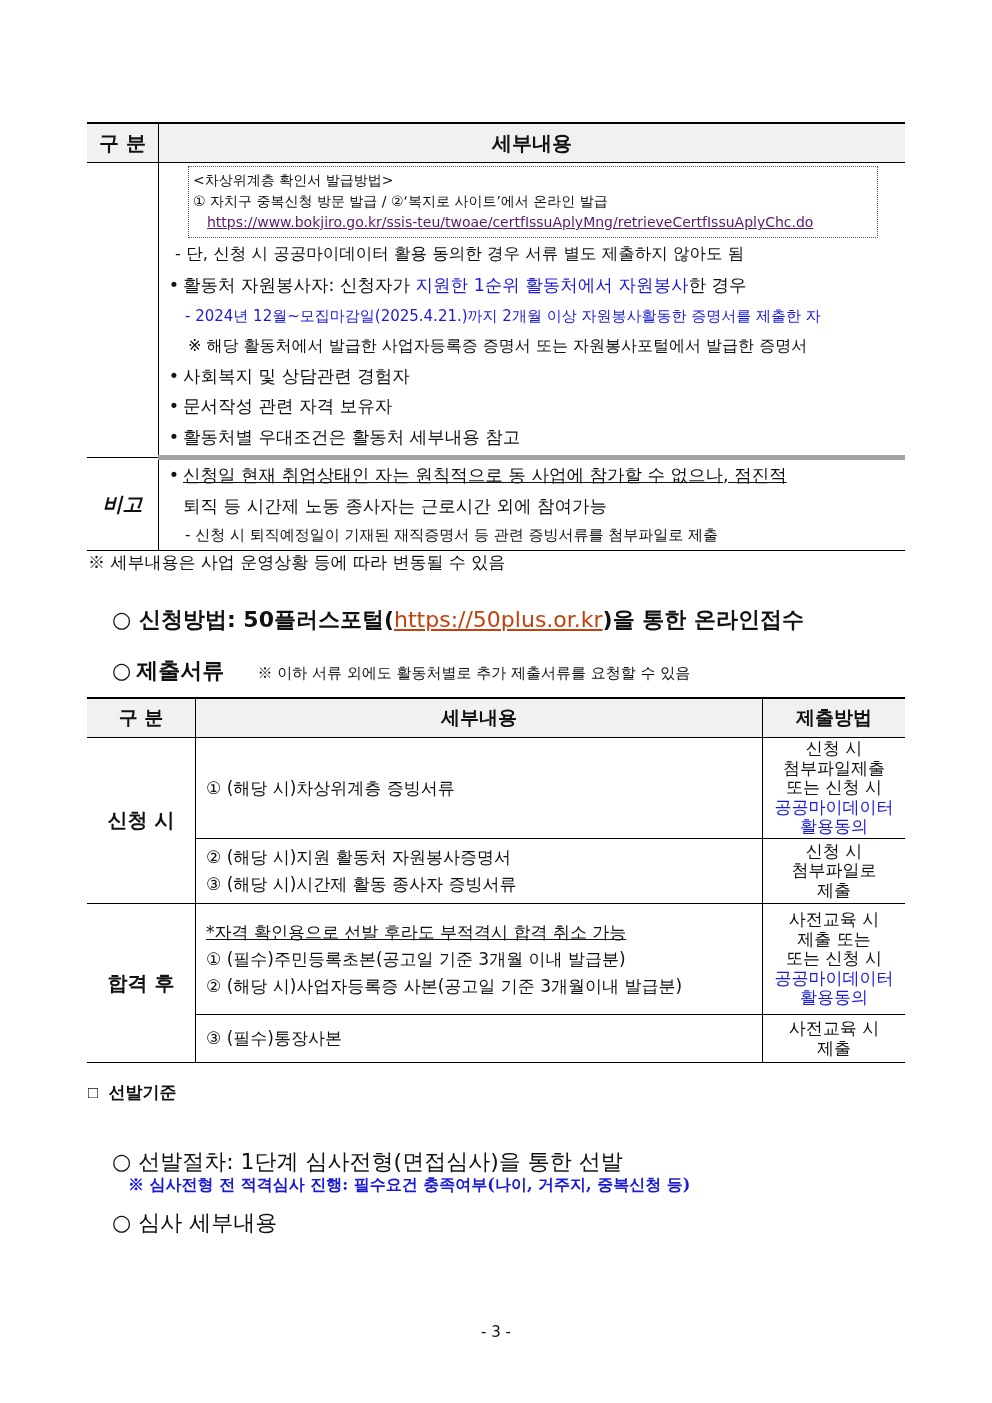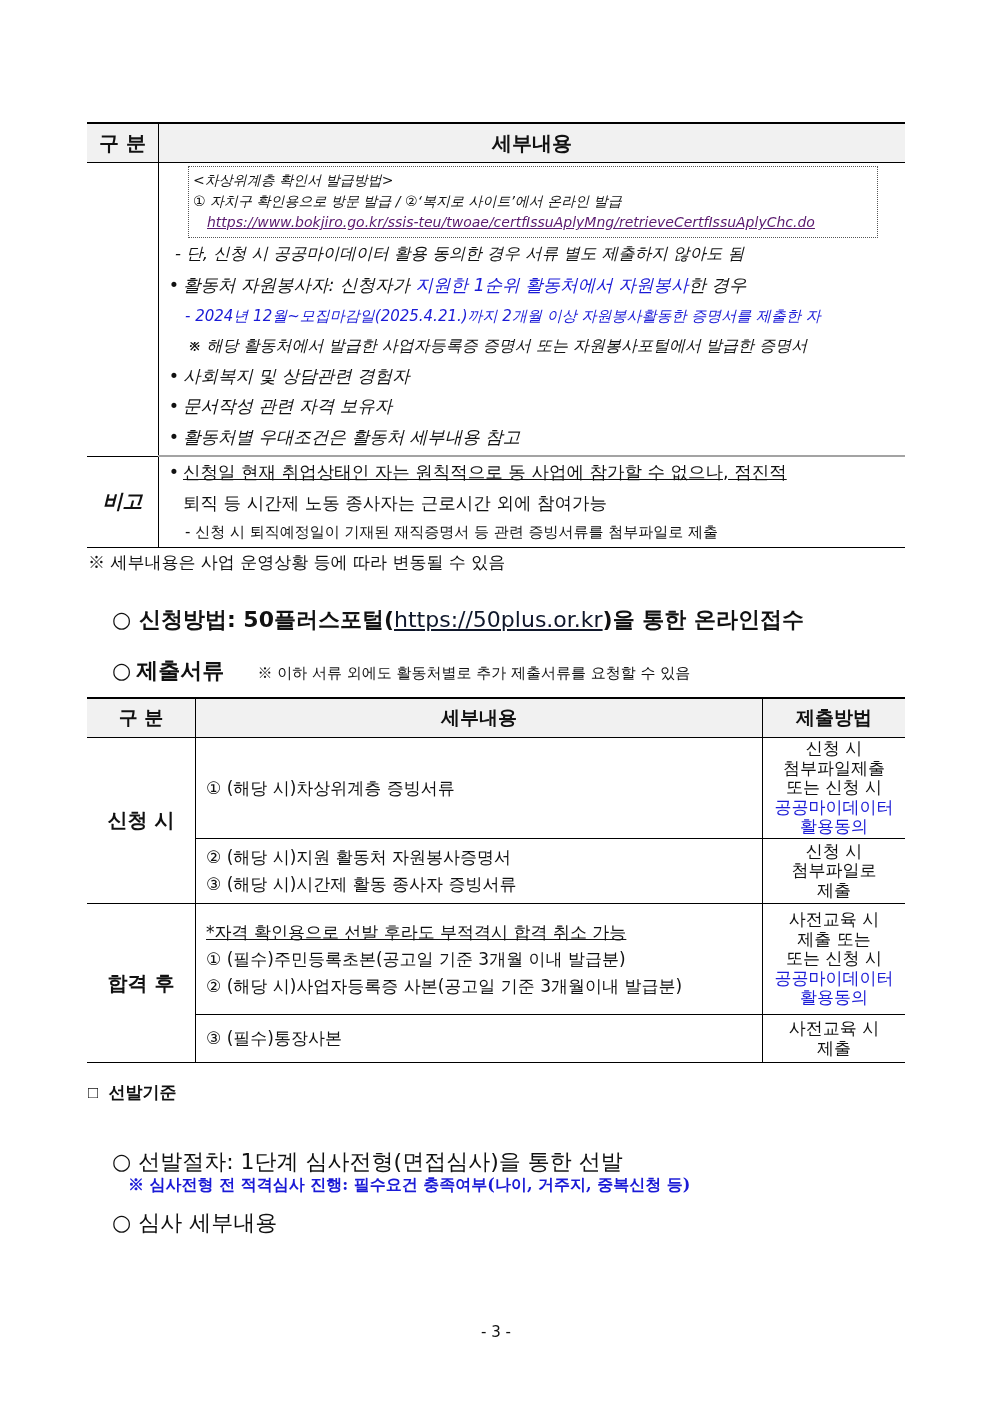--- a/index.html
+++ b/index.html
@@ -33,24 +33,24 @@
 <body>
 
 <table id="t1" class="abs">
   <tbody>
       <tr>
     <td class="hdr brd-top vline" style="width:71px;border-bottom:1px solid #000;">구 분</td>
     <td class="hdr brd-top" style="border-bottom:1px solid #000;">세부내용</td>
   </tr>
   <tr>
     <td class="vline" style="border-bottom:1px solid #000;"></td>
-    <td style="border-bottom:2px solid #a3a3a3;height:292px;font-style:italic;">
+    <td style="border-bottom:5px solid #a3a3a3;height:292px;">
       <div class="infobox">
         <div>&lt;차상위계층 확인서 발급방법&gt;</div>
-        <div>① 자치구 확인용으로 방문 발급 / ②‘복지로 사이트’에서 온라인 발급</div>
+        <div>① 자치구 중복신청 방문 발급 / ②‘복지로 사이트’에서 온라인 발급</div>
         <div style="padding-left:14px;"><span class="link">https://www.bokjiro.go.kr/ssis-teu/twoae/certfIssuAplyMng/retrieveCertfIssuAplyChc.do</span></div>
       </div>
       <div class="sub" style="padding-left:16px;font-size:16.5px;line-height:32px;">- 단, 신청 시 공공마이데이터 활용 동의한 경우 서류 별도 제출하지 않아도 됨</div>
       <div class="line" style="padding-left:6px;">
         <span class="bul">•</span><span>활동처 자원봉사자: 신청자가 </span><span class="blue">지원한 1순위 활동처에서 자원봉사</span><span>한 경우</span>
       </div>
       <div class="sub blue" style="padding-left:26px;font-size:15px;">- 2024년 12월~모집마감일(2025.4.21.)까지 2개월 이상 자원봉사활동한 증명서를 제출한 자</div>
       <div class="sub" style="padding-left:29px;font-size:16px;">※ 해당 활동처에서 발급한 사업자등록증 증명서 또는 자원봉사포털에서 발급한 증명서</div>
       <div class="line" style="padding-left:6px;"><span class="bul">•</span><span>사회복지 및 상담관련 경험자</span></div>
       <div class="line" style="padding-left:6px;"><span class="bul">•</span><span>문서작성 관련 자격 보유자</span></div>
@@ -65,21 +65,21 @@
       <div class="sub" style="padding-left:26px;font-size:15px;line-height:28px;">- 신청 시 퇴직예정일이 기재된 재직증명서 등 관련 증빙서류를 첨부파일로 제출</div>
     </td>
   </tr>
 </tbody>
   </table>
 
 <div class="abs" style="left:88px;top:551px;font-size:17px;font-family:'DejaVu Serif',serif;">※ 세부내용은 사업 운영상황 등에 따라 변동될 수 있음</div>
 
 <div class="abs heading" style="left:112px;top:605px;">
   <span>○</span>
-  <span>신청방법: 50플러스포털(</span><span style="color:#0f172a;text-decoration:underline;font-weight:normal;">https://50plus.or.kr</span><span>)을 통한 온라인접수</span>
+  <span>신청방법: 50플러스포털(</span><span style="color:#c2410c;text-decoration:underline;font-weight:normal;">https://50plus.or.kr</span><span>)을 통한 온라인접수</span>
 </div>
 
 <div class="abs" style="left:112px;top:656px;white-space:nowrap;">
   <span class="heading">○</span>
   <span class="heading">제출서류</span>
   <span style="font-size:15px;font-family:'DejaVu Serif',serif;margin-left:28px;">※ 이하 서류 외에도 활동처별로 추가 제출서류를 요청할 수 있음</span>
 </div>
 
 <table id="t2" class="abs">
   <tbody>

